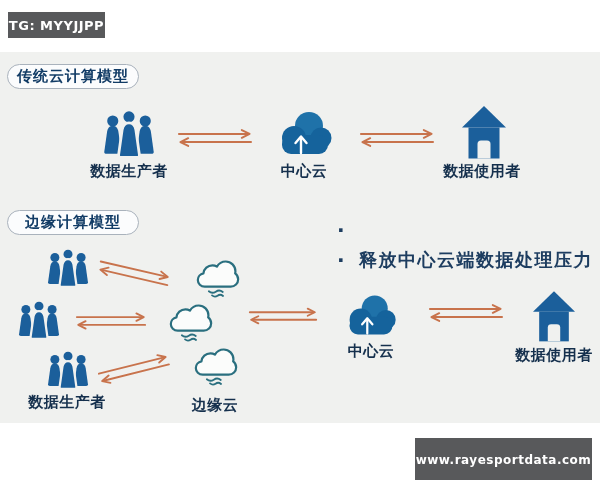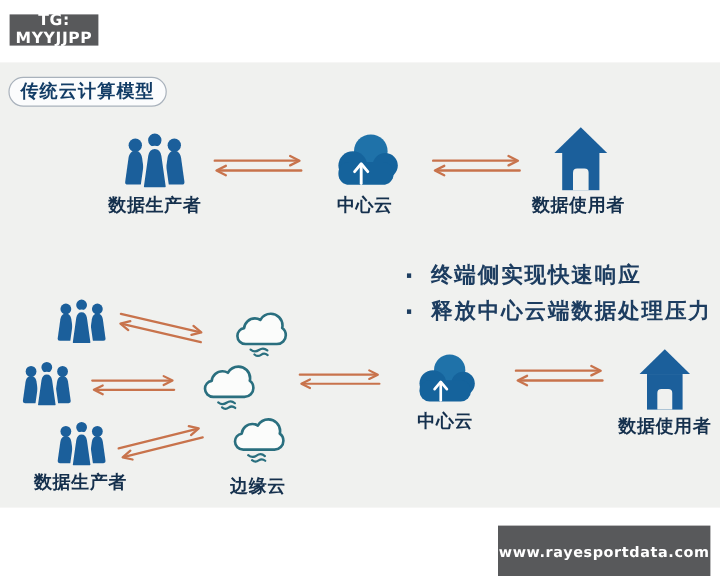--- a/index.html
+++ b/index.html
@@ -5,21 +5,21 @@
   html,body{margin:0;padding:0;}
   .canvas{
     position:relative;width:600px;height:480px;background:#ffffff;overflow:hidden;
     font-family:"DejaVu Sans","Liberation Sans",sans-serif;
   }
   .panel{position:absolute;left:0;top:52px;width:600px;height:371px;background:#f0f1ef;}
   .badge{
     position:absolute;background:#58595b;color:#fff;font-weight:bold;
     display:flex;align-items:center;justify-content:center;letter-spacing:.5px;
   }
-  .badge.tg{left:8px;top:12px;width:74px;height:26px;font-size:13px;text-align:center;}
+  .badge.tg{left:8px;top:12px;width:97px;height:26px;font-size:13px;}
   .badge.site{left:415px;top:438px;width:177px;height:44px;font-size:12px;}
   .pill{
     position:absolute;background:#fbfcfd;border:1.5px solid #a9b2bc;border-radius:15px;
     color:#123c66;font-weight:bold;font-size:15px;line-height:1;padding:4px 0;
     width:130px;text-align:center;letter-spacing:1px;
   }
   .pill.t1{left:7px;top:64px;}
   .pill.t2{left:7px;top:210px;}
   .lbl{
     position:absolute;color:#15304d;font-weight:bold;font-size:15px;white-space:nowrap;
@@ -99,25 +99,25 @@
 
   <svg class="arrows" style="left:359px;top:128px" width="76" height="20" viewBox="0 0 78 20">
       <use href="#dbl-arrow"></use>
     </svg>
 
   <svg class="icon" style="left:461px;top:104px" width="46" height="56" viewBox="0 0 46 54">
       <use href="#house"></use>
     </svg>
   <div class="lbl" style="left:482px;top:162px">数据使用者</div>
 
+  <div class="pill t2">边缘计算模型</div>
 
   <div class="bullets">
     <div class="bullet-line">
       <span class="dot">·</span>
-      <span>终端侧实现快速响应</span>
     </div>
     <div class="bullet-line">
       <span class="dot">·</span>
       <span>释放中心云端数据处理压力</span>
     </div>
   </div>
 
   <svg class="icon" style="left:45px;top:247px" width="46" height="42" viewBox="0 0 60 56">
       <use href="#people-group"></use>
     </svg>

